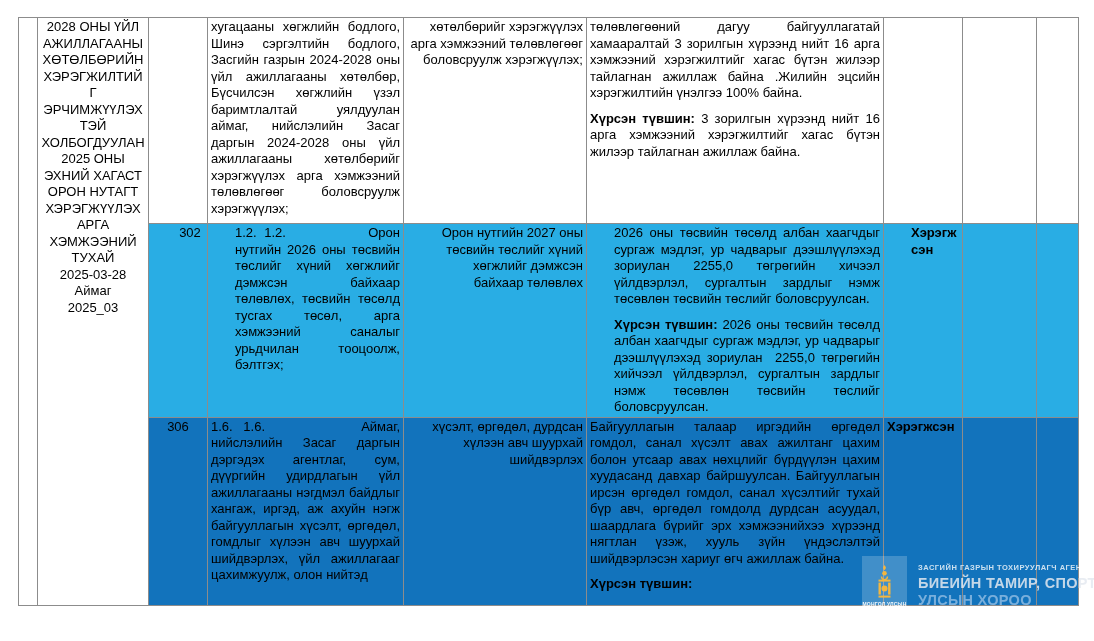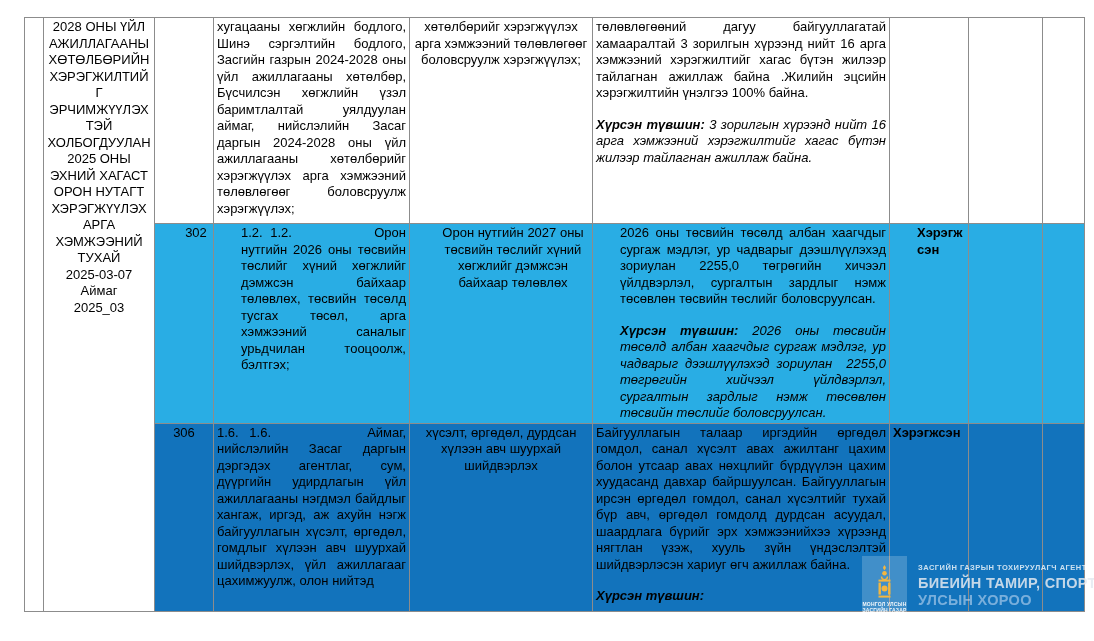--- a/index.html
+++ b/index.html
@@ -7,21 +7,21 @@
     --row3-bg:#1273bc;
     --border:#8c8c8c;
     --text:#000000;
   }
   *{box-sizing:border-box;}
   html,body{margin:0;padding:0;}
   body{
     width:1094px;height:641px;overflow:hidden;background:#ffffff;
     font-family:"Liberation Sans","DejaVu Sans",sans-serif;color:var(--text);
   }
-  .report{position:absolute;left:24px;top:17px;}
+  .report{position:absolute;left:18px;top:17px;}
   table.grid{border-collapse:collapse;table-layout:fixed;width:1060px;}
   table.grid td{
     border:1px solid var(--border);
     vertical-align:top;
     padding:1px 3px;
     font-size:13px;line-height:16.5px;
     overflow:hidden;
     word-wrap:break-word;
   }
   tr.r1{height:206px;}
@@ -30,22 +30,22 @@
   tr.r2 td.colored{background:var(--row2-bg);padding-left:27px;}
   tr.r3 td.colored{background:var(--row3-bg);}
   td.c-title{
     text-align:center;
     overflow-wrap:break-word;word-break:break-word;
     padding-top:2px;
   }
   td.c-num{text-align:center;}
   td.c-status{vertical-align:middle;padding-left:4px;font-weight:bold;}
   td p{margin:0;text-align:justify;}
-  td.c-meas p{text-align:center;}
-  td p.gap{margin-top:15px;font-style:italic;}
+  td.c-meas p{text-align:right;}
+  td p.gap{margin-top:9px;}
   b.lvl{font-weight:bold;}
 
   
   .watermark{
     position:absolute;left:862px;top:556px;height:59px;
     display:flex;align-items:stretch;white-space:nowrap;
   }
   .emblem{
     width:45px;background:rgba(255,255,255,0.20);
     display:flex;flex-direction:column;align-items:center;justify-content:flex-end;
@@ -86,21 +86,21 @@
         <col style="width:297px">
       <col style="width:79px">
         <col style="width:74px">
         <col style="width:42px">
     </colgroup>
     <tbody>
         <tr class="r1">
       <td rowspan="3"></td>
       <td rowspan="3" class="c-title">
         <div>2028 ОНЫ ҮЙЛ АЖИЛЛАГААНЫ ХӨТӨЛБӨРИЙН ХЭРЭГЖИЛТИЙГ ЭРЧИМЖҮҮЛЭХТЭЙ ХОЛБОГДУУЛАН 2025 ОНЫ ЭХНИЙ ХАГАСТ ОРОН НУТАГТ ХЭРЭГЖҮҮЛЭХ АРГА ХЭМЖЭЭНИЙ ТУХАЙ</div>
-        <div>2025-03-07</div>
+        <div>2025-03-28</div>
         <div>Аймаг</div>
         <div>2025_03</div>
       </td>
       <td class="c-num"><span></span></td>
       <td class="c-obj">
         <p>хугацааны хөгжлийн бодлого, Шинэ сэргэлтийн бодлого, Засгийн газрын 2024-2028 оны үйл ажиллагааны хөтөлбөр, Бүсчилсэн хөгжлийн үзэл баримтлалтай уялдуулан аймаг, нийслэлийн Засаг даргын 2024-2028 оны үйл ажиллагааны хөтөлбөрийг хэрэгжүүлэх арга хэмжээний төлөвлөгөөг боловсруулж хэрэгжүүлэх;</p>
       </td>
       <td class="c-meas">
         <p>хөтөлбөрийг хэрэгжүүлэх арга хэмжээний төлөвлөгөөг боловсруулж хэрэгжүүлэх;</p>
       </td>

